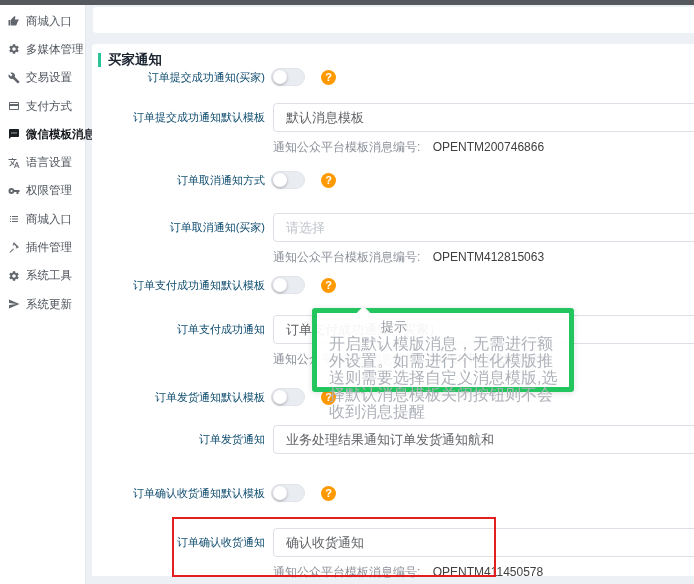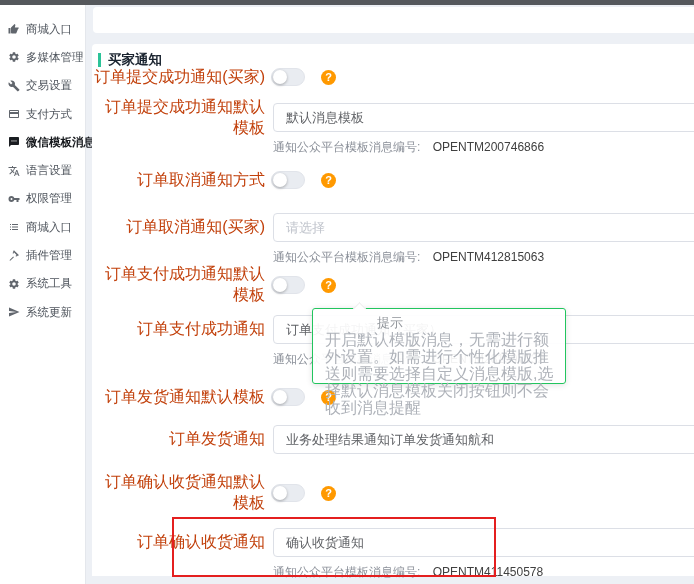--- a/index.html
+++ b/index.html
@@ -3,60 +3,60 @@
 <meta charset="utf-8">
 <style>
   html,body{margin:0;padding:0;background:#fff;}
   .page{position:relative;width:694px;height:584px;overflow:hidden;background:#edf0f5;
         font-family:"Liberation Sans","DejaVu Sans",sans-serif;}
   
   .topbar{position:absolute;left:0;top:0;width:694px;height:5px;background:#55585c;}
   
   .sidebar{position:absolute;left:0;top:5px;width:86px;bottom:0;background:#fff;
            border-right:1px solid #e4e7ec;box-sizing:border-box;}
-  .sidebar ul{list-style:none;margin:0;padding:10px 0 0 0;}
+  .sidebar ul{list-style:none;margin:0;padding:2px 0 0 0;}
   .sidebar li{height:28.3px;display:flex;align-items:center;padding-left:8px;
               font-size:11.5px;color:#4e545c;cursor:pointer;white-space:nowrap;}
   .sidebar li .ic{width:12px;height:12px;margin-right:6px;color:#61666d;flex:none;}
   .sidebar li .ic svg{width:12px;height:12px;display:block;}
   .sidebar li.active{font-weight:bold;color:#15181c;font-family:Liberation Serif, serif;}
   .sidebar li.active .ic{color:#1a1d21;}
   
   .tabstrip{position:absolute;left:93px;top:7px;right:0;height:26px;background:#fff;
             border-radius:4px 0 0 4px;}
   .card{position:absolute;left:92px;top:44px;right:0;bottom:8px;background:#fff;
         border-radius:4px 0 0 0;}
   
   .sec-header{position:absolute;left:6px;top:7px;display:flex;align-items:center;}
   .sec-bar{width:3px;height:14px;background:#2cc398;margin-right:7px;}
   .sec-title{font-size:13.5px;font-weight:bold;color:#1b2430;}
   
   .t-row{position:absolute;left:0;height:18px;display:flex;align-items:center;}
-  .lbl{width:173px;text-align:right;font-size:16px;color:#c2410c;flex:none;}
+  .lbl{width:173px;text-align:right;font-size:11px;color:#0c4a6e;flex:none;}
   .switch{margin-left:6px;width:34px;height:18px;border-radius:9px;background:#e9ecf1;
           border:1px solid #e1e4ea;position:relative;box-sizing:border-box;flex:none;cursor:pointer;}
   .knob{position:absolute;left:1px;top:1px;width:14px;height:14px;border-radius:50%;
         background:#fff;box-shadow:0 1px 3px rgba(0,0,0,.3);}
   .help{margin-left:16px;width:15px;height:15px;border-radius:50%;background:#ff9900;
         color:#fff;font-size:11px;line-height:15px;text-align:center;font-weight:bold;
         flex:none;cursor:pointer;}
   
   .i-row{position:absolute;left:0;height:29px;display:flex;align-items:center;}
   .box{box-sizing:border-box;margin-left:8px;height:29px;width:520px;border:1px solid #dcdfe6;
        border-radius:4px;padding:0 12px;font-size:13px;color:#606266;background:#fff;
        font-family:inherit;outline:none;}
   .box::placeholder{color:#c0c4cc;}
   .helper{position:absolute;left:181px;font-size:12px;color:#8b9099;white-space:nowrap;}
   .helper .code{color:#404040;margin-left:9px;}
   
   .red-box{position:absolute;left:80px;top:473px;width:320px;height:56px;
            border:2px solid #e41f1f;z-index:6;pointer-events:none;}
   
   .tooltip{position:absolute;left:220px;top:264px;width:252px;height:74px;
-           background:rgba(255,255,255,0.93);border:1px solid #22c55e;border-radius:3px;
+           background:rgba(255,255,255,0.93);border:5px solid #22c55e;border-radius:3px;
            box-shadow:0 1px 6px rgba(0,0,0,0.12);z-index:5;}
   .tt-arrow{position:absolute;top:-5px;left:42px;width:8px;height:8px;background:#fff;
             border-left:1px solid #ededed;border-top:1px solid #ededed;transform:rotate(45deg);}
   .tt-title{position:absolute;left:64px;top:5px;font-size:13px;color:#8f9399;}
   .tt-body{position:absolute;left:12px;top:22px;width:230px;font-size:16px;
            line-height:17px;color:#aeb2b9;}
 </style>
 </head>
 <body>
 

